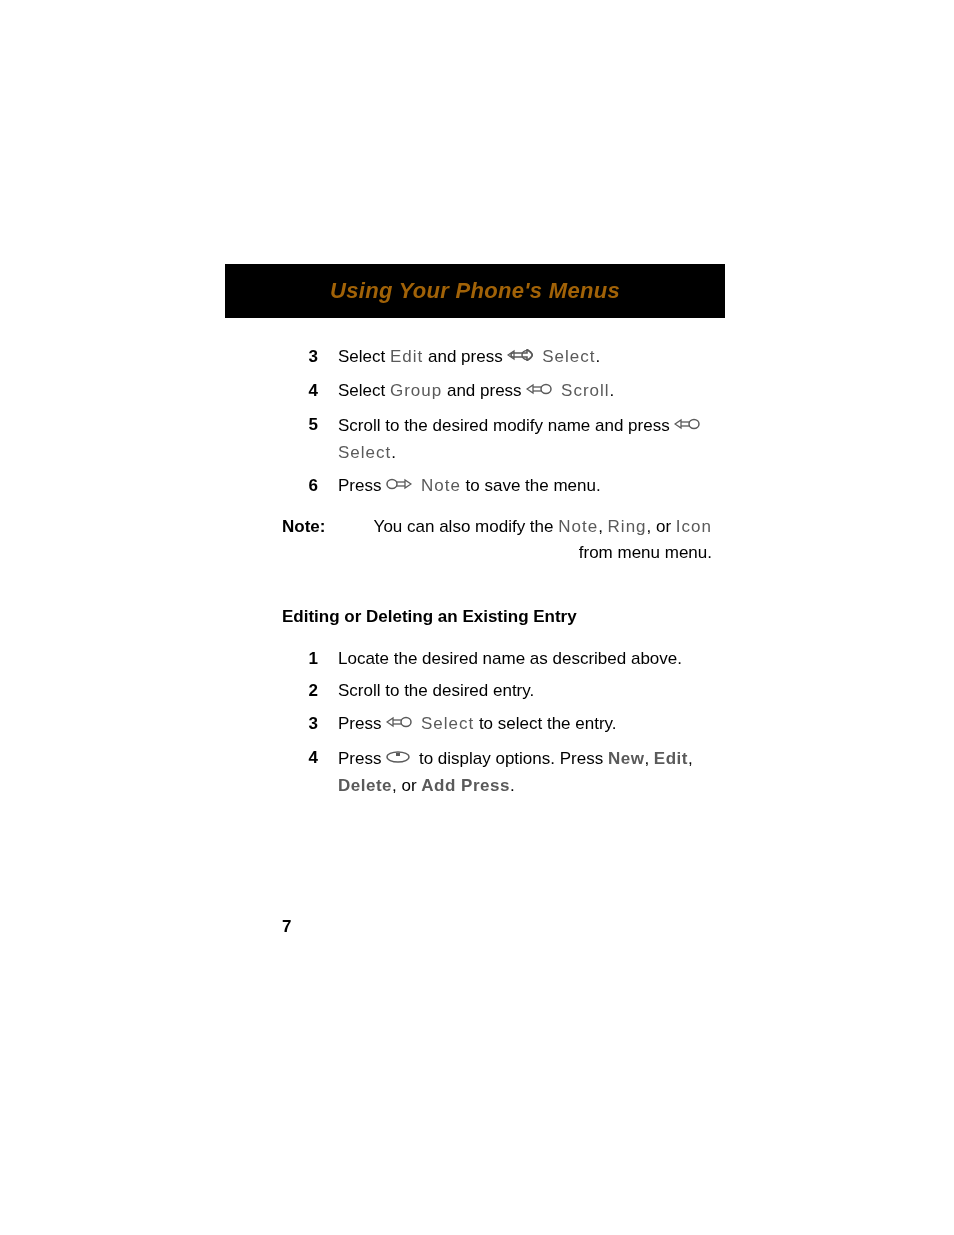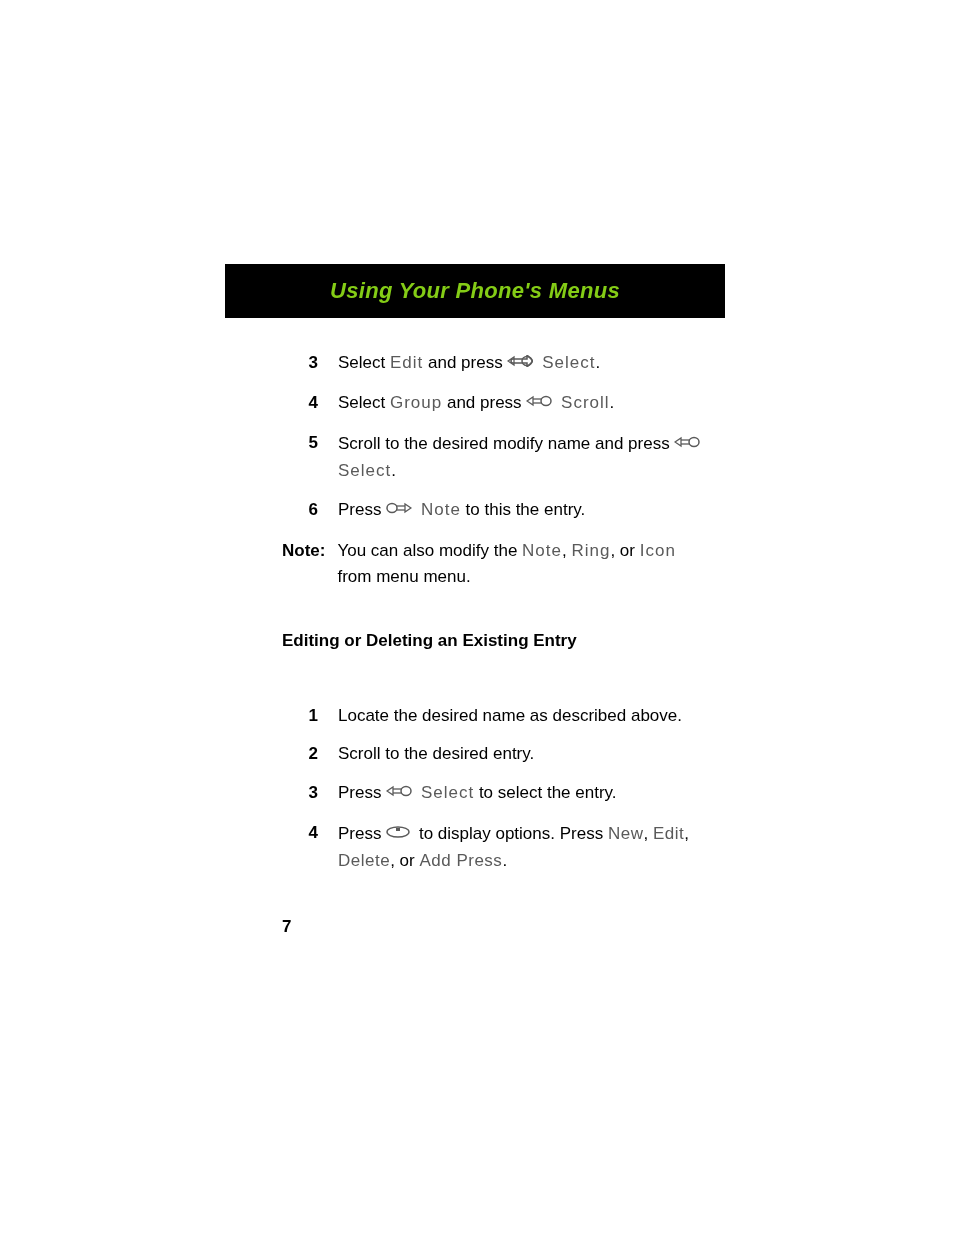--- a/index.html
+++ b/index.html
@@ -16,21 +16,21 @@
     width: 954px;
     height: 1235px;
   }
   .title-bar {
     position: absolute;
     left: 225px;
     top: 264px;
     width: 500px;
     height: 54px;
     background: #000;
-    color: #84cc16;
+    color: #a16207;
     font-style: italic;
     font-weight: bold;
     font-size: 22px;
     display: flex;
     align-items: center;
     justify-content: center;
     letter-spacing: 0.3px;
   }
   .content {
     position: absolute;
@@ -50,47 +50,47 @@
     text-align: right;
     font-weight: bold;
     font-family: Arial, sans-serif;
     font-size: 17px;
     flex-shrink: 0;
   }
   .body {
     flex: 1;
     padding-left: 20px;
     font-family: Arial, sans-serif;
-    margin-top: 6px;
   }
   .phone {
     font-family: "Arial Narrow", "Helvetica Condensed", Arial, sans-serif;
     font-stretch: condensed;
     letter-spacing: 1px;
     color: #5a5a5a;
   }
   .phone-strong {
     font-family: "Arial Narrow", "Helvetica Condensed", Arial, sans-serif;
     font-stretch: condensed;
-    font-weight: normal;
+    font-weight: bold;
     letter-spacing: 0.5px;
     color: #5a5a5a;
   }
   .note-label {
     font-weight: bold;
   }
   .section-head {
     font-weight: bold;
     font-size: 17px;
     margin-top: 38px;
-    margin-bottom: 39px;
+    margin-bottom: 12px;
   }
   .note-row {
     display: flex;
     padding-top: 10px;
+    text-align: right;
   }
   .note-body {
     flex: 1;
     padding-left: 12px;
   }
   .icon-right {
     display: inline-block;
     vertical-align: middle;
     margin: 0 4px 2px 0;
   }
@@ -159,21 +159,21 @@
     </div>
 
     <div class="row">
       <div class="num">6</div>
       <div class="body">
         <span>Press </span><span class="icon-left"><svg width="26" height="12" viewBox="0 0 26 12">
               <ellipse cx="6" cy="6" rx="5" ry="4.5" fill="none" stroke="#5a5a5a" stroke-width="1.5"></ellipse>
               <path d="M25 6 L19 2 L19 10 Z" fill="none" stroke="#5a5a5a" stroke-width="1.3"></path>
               <line x1="10" y1="4" x2="19" y2="4" stroke="#5a5a5a" stroke-width="1.3"></line>
               <line x1="10" y1="8" x2="19" y2="8" stroke="#5a5a5a" stroke-width="1.3"></line>
-            </svg></span> <span class="phone">Note</span><span> to this the entry.</span>
+            </svg></span> <span class="phone">Note</span><span> to save the menu.</span>
       </div>
     </div>
 
     <div class="note-row">
       <div class="note-label">Note:</div>
       <div class="note-body">
         <span>You can also modify the </span><span class="phone">Note</span><span>, </span><span class="phone">Ring</span><span>, or </span><span class="phone">Icon</span><span> from menu menu.</span>
       </div>
     </div>
 

